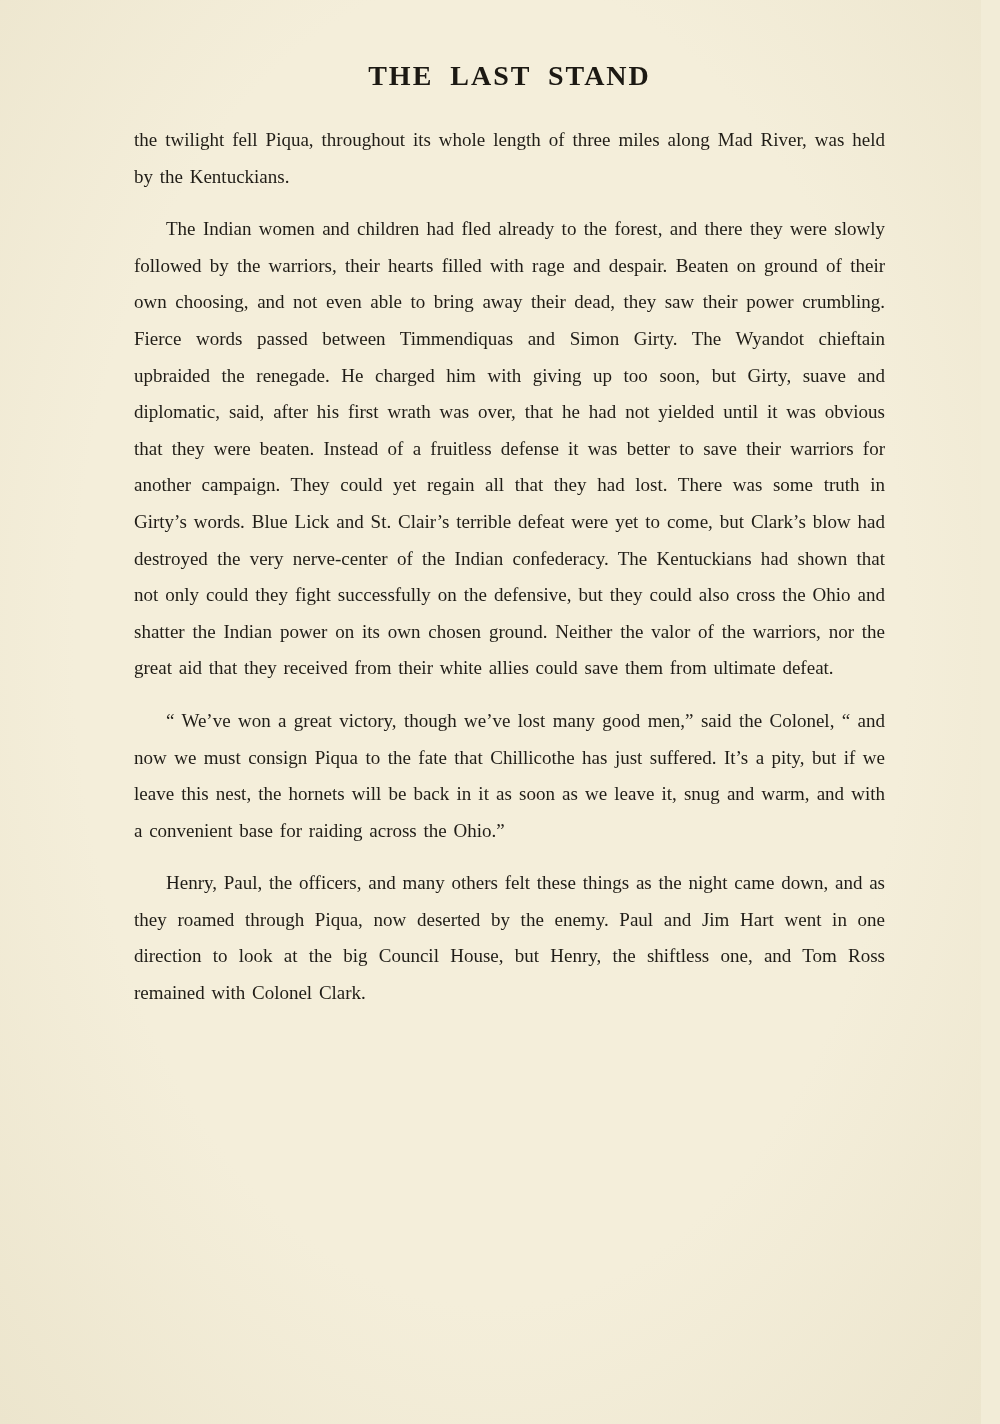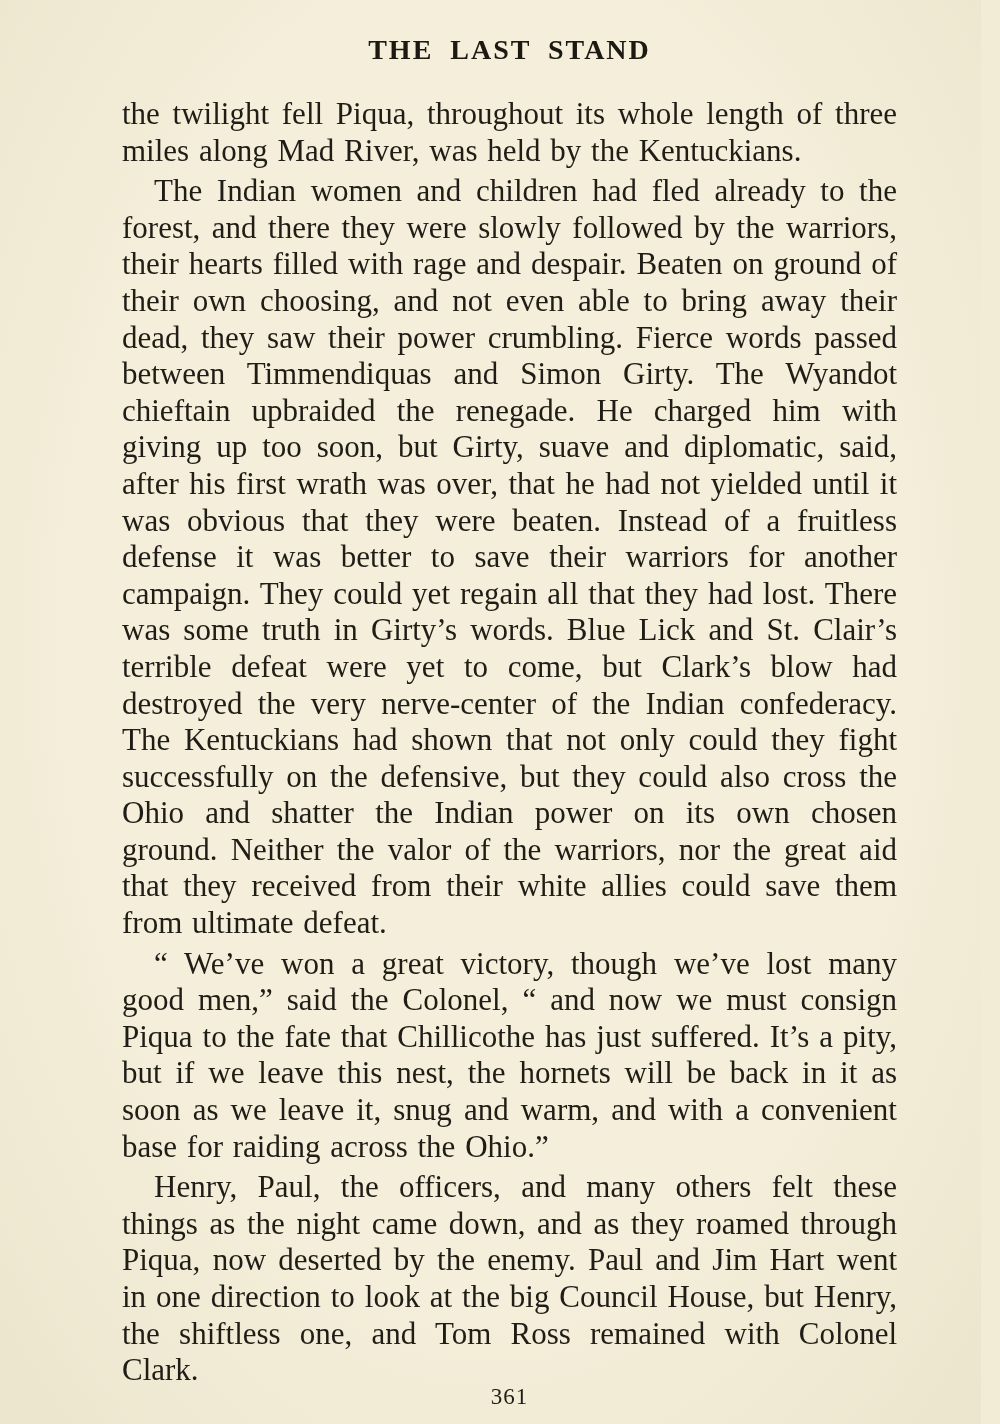--- a/index.html
+++ b/index.html
@@ -12,35 +12,35 @@
     background: #f2ecd7;
     font-family: "Liberation Serif", serif;
     color: #201d17;
     overflow: hidden;
   }
   .page {
     position: relative;
     width: 981px;
     height: 1424px;
     box-sizing: border-box;
-    padding: 34px 80px 20px 118px;
+    padding: 60px 80px 20px 118px;
     background: radial-gradient(ellipse at 50% 45%, #f4eeda 60%, #ece5cd 100%);
   }
   .title {
     text-align: center;
     font-size: 28px;
     font-weight: bold;
     letter-spacing: 2px;
     word-spacing: 8px;
     margin: 0 0 30px 0;
     color: #1c1913;
   }
   .body-text p {
-    margin: 4px;
-    font-size: 31px;
+    margin: 16px;
+    font-size: 19px;
     line-height: 36.6px;
     text-align: justify;
     word-spacing: 2px;
   }
   .body-text p.indent {
     text-indent: 32px;
   }
   .page-number {
     position: absolute;
     bottom: 14px;
@@ -58,14 +58,13 @@
 <div class="page">
   <h1 class="title">THE LAST STAND</h1>
 
   <div class="body-text">
     <p>the twilight fell Piqua, throughout its whole length of three miles along Mad River, was held by the Kentuckians.</p>
     <p class="indent">The Indian women and children had fled already to the forest, and there they were slowly followed by the warriors, their hearts filled with rage and despair. Beaten on ground of their own choosing, and not even able to bring away their dead, they saw their power crumbling. Fierce words passed between Timmendiquas and Simon Girty. The Wyandot chieftain upbraided the renegade. He charged him with giving up too soon, but Girty, suave and diplomatic, said, after his first wrath was over, that he had not yielded until it was obvious that they were beaten. Instead of a fruitless defense it was better to save their warriors for another campaign. They could yet regain all that they had lost. There was some truth in Girty’s words. Blue Lick and St. Clair’s terrible defeat were yet to come, but Clark’s blow had destroyed the very nerve-center of the Indian confederacy. The Kentuckians had shown that not only could they fight successfully on the defensive, but they could also cross the Ohio and shatter the Indian power on its own chosen ground. Neither the valor of the warriors, nor the great aid that they received from their white allies could save them from ultimate defeat.</p>
     <p class="indent">“ We’ve won a great victory, though we’ve lost many good men,” said the Colonel, “ and now we must consign Piqua to the fate that Chillicothe has just suffered. It’s a pity, but if we leave this nest, the hornets will be back in it as soon as we leave it, snug and warm, and with a convenient base for raiding across the Ohio.”</p>
     <p class="indent">Henry, Paul, the officers, and many others felt these things as the night came down, and as they roamed through Piqua, now deserted by the enemy. Paul and Jim Hart went in one direction to look at the big Council House, but Henry, the shiftless one, and Tom Ross remained with Colonel Clark.</p>
   </div>
 
-  <div class="page-number">361</div>
 </div>
 
 </body></html>

